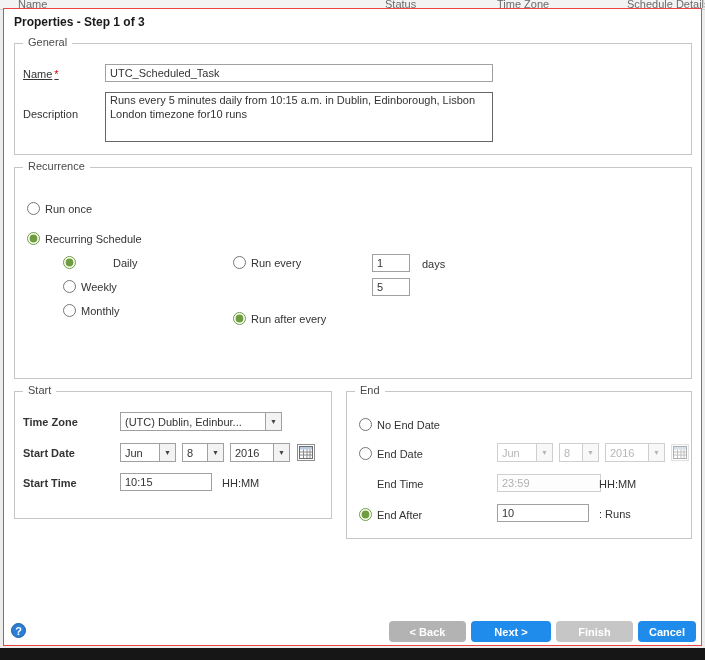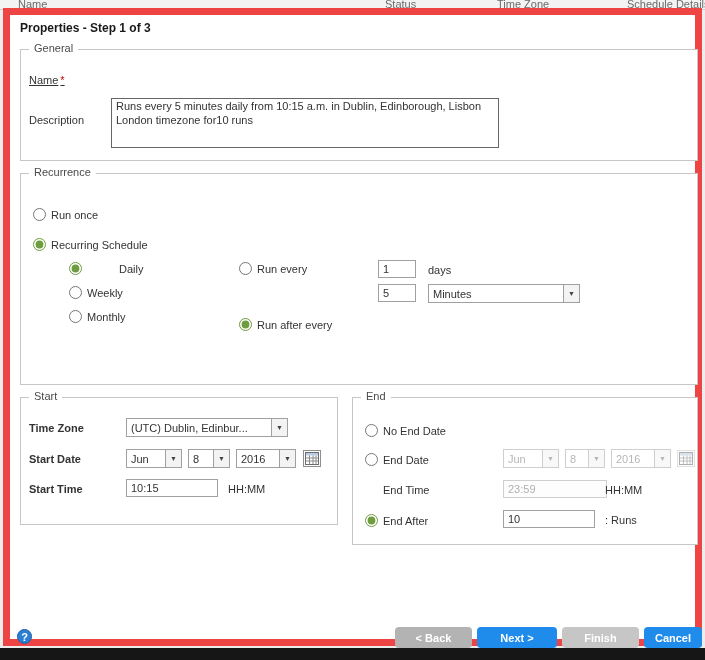--- a/index.html
+++ b/index.html
@@ -14,21 +14,21 @@
   }
   
   .bg-strip {
     position:absolute; top:0; left:0; width:705px; height:10px;
     background:#f3f3f3; border-bottom:1px solid #cfcfcf; z-index:0;
   }
   .bg-col { position:absolute; top:-2px; color:#6b6b6b; font-size:11px; white-space:nowrap; }
 
   .dialog {
     position:absolute; left:3px; top:8px; width:699px; height:638px;
-    background:#fff; border:7px solid #ef4444; z-index:2;
+    background:#fff; border:1px solid #ef4444; z-index:2;
   }
   .dlg-title { position:absolute; left:10px; top:6px; font-weight:bold; font-size:12px; color:#1a1a1a; }
 
   .group { position:absolute; border:1px solid #c6c6c6; background:#fff; }
   .legend {
     position:absolute; top:-8px; left:8px; background:#fff; padding:0 5px;
     font-size:11px; color:#4a4a4a;
   }
   .lbl { position:absolute; color:#333; white-space:nowrap; }
   .req { color:#cc0000; margin-left:2px; }
@@ -92,20 +92,21 @@
 </div>
 
 <div class="dialog">
   <div class="dlg-title">Properties - Step 1 of 3</div>
 
   <div class="group" style="left:10px; top:34px; width:678px; height:112px;">
     <span class="legend">General</span>
     <span class="lbl" style="left:8px; top:24px;text-decoration:underline;">
       <span>Name</span><span class="req">*</span>
     </span>
+    <input class="txt" style="left: 90px; top: 20px; width: 388px;" type="text" value="UTC_Scheduled_Task">
     <span class="lbl" style="left:8px; top:64px;">Description</span>
     <textarea class="txt" style="left: 90px; top: 48px; width: 388px;">Runs every 5 minutes daily from 10:15 a.m. in Dublin, Edinborough, Lisbon London timezone for10 runs</textarea>
   </div>
 
   <div class="group" style="left:10px; top:158px; width:678px; height:212px;">
     <span class="legend">Recurrence</span>
 
     <label class="radio-row" style="left:12px; top:34px;">
       <input type="radio" name="mode" style="">
       <span>Run once</span>
@@ -133,24 +134,20 @@
       <span>Run every</span>
     </label>
     <input class="txt" style="left: 357px; top: 86px; width: 38px;" type="text" value="1">
     <span class="unit-lbl" style="left:407px; top:90px;">days</span>
 
     <label class="radio-row" style="left:218px; top:104px;margin-top:40px;">
       <input type="radio" name="interval" checked="" style="">
       <span>Run after every</span>
     </label>
     <input class="txt" style="left: 357px; top: 110px; width: 38px;" type="text" value="5">
-    <div class="dd" style="left:407px; top:110px; width:152px;">
-      <span class="dd-text">Minutes</span>
-      <span class="dd-arrow">▼</span>
-    </div>
   </div>
 
   <div class="group" style="left:10px; top:382px; width:318px; height:128px;">
     <span class="legend">Start</span>
 
     <span class="lbl" style="left:8px; top:24px; font-weight:bold;">Time Zone</span>
     <div class="dd" style="left:105px; top:20px; width:162px;">
       <span class="dd-text">(UTC) Dublin, Edinbur...</span>
       <span class="dd-arrow">▼</span>
     </div>

